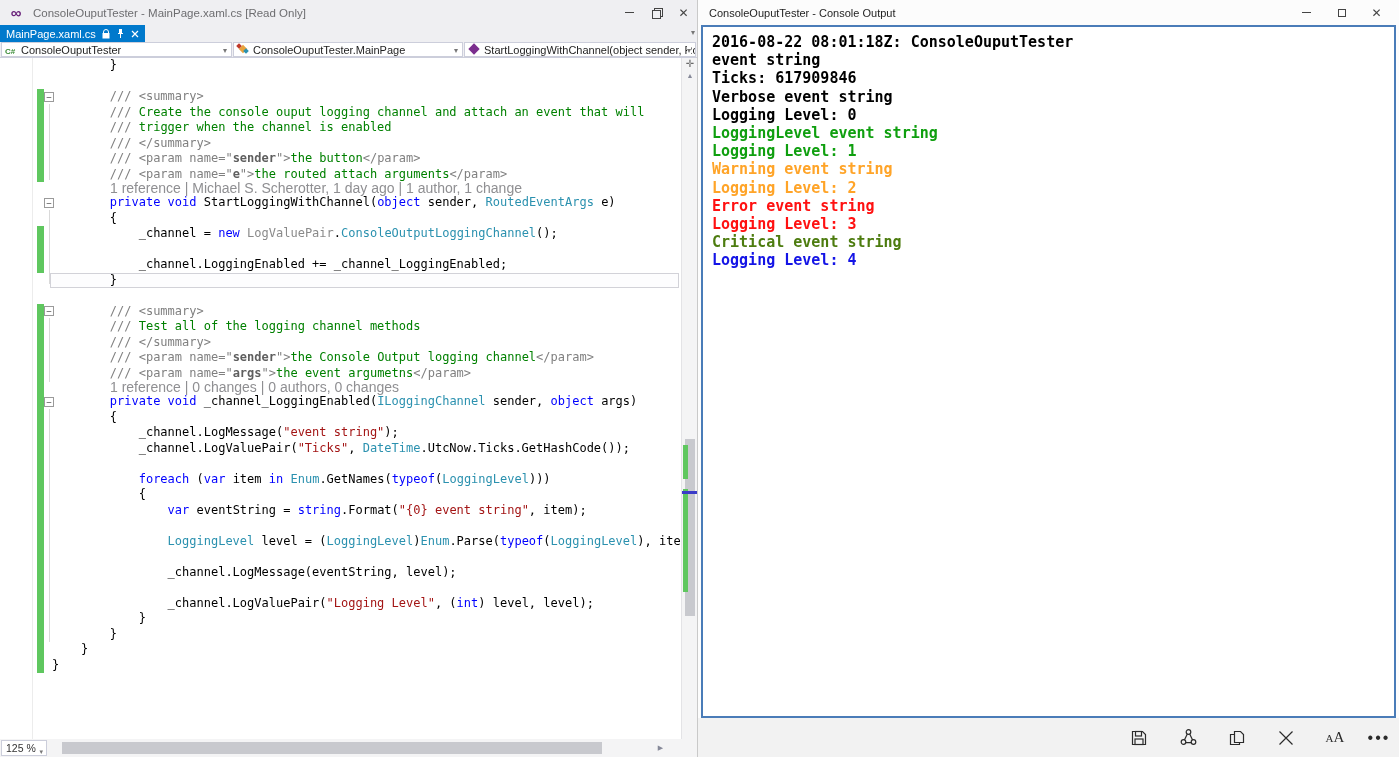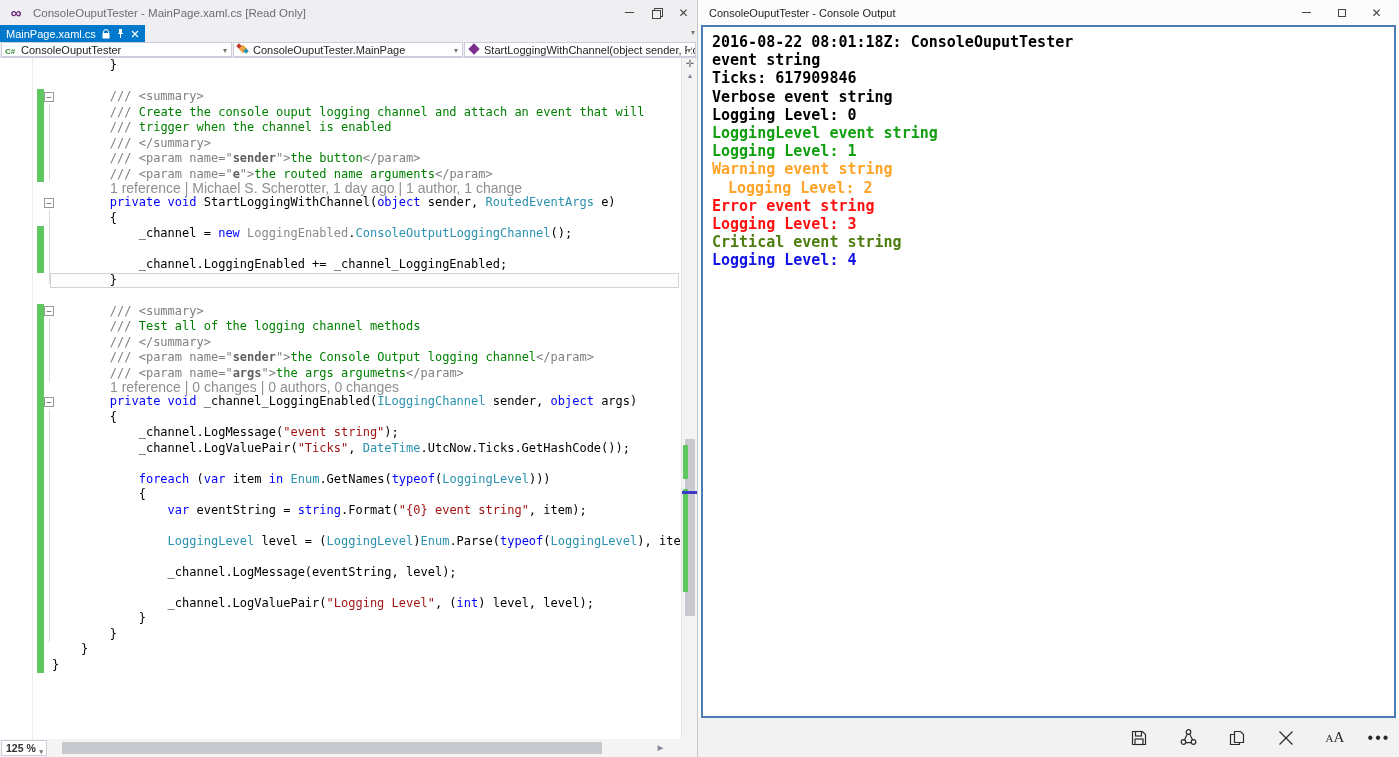--- a/index.html
+++ b/index.html
@@ -63,21 +63,21 @@
     border-left:1px solid #E3E3E6; }
   .sbarrow { position:absolute; left:0; width:16px; height:13px; color:#868999; font-size:7px;
     text-align:center; line-height:13px; }
   #vsplit { position:absolute; left:0; top:0; width:16px; height:12px; color:#6A6A6A; font-size:10px;
     line-height:12px; text-align:center; }
   #vthumb { position:absolute; left:3px; top:381px; width:10px; height:177px; background:#C8C9CE; }
   .mapmark { position:absolute; left:1px; width:5px; background:#5FC75F; }
   #caretmark { position:absolute; left:0; top:433px; width:16px; height:3px; background:#3B3BC8; }
 
   
-  #hscrollrow { position:absolute; left:0; top:739px; width:699px; height:18px; background:#F4F4F5;font-weight:bold; }
+  #hscrollrow { position:absolute; left:0; top:739px; width:699px; height:18px; background:#F4F4F5; }
   #zoombox { position:absolute; left:1px; top:1px; width:46px; height:16px; background:#fff;
     border:1px solid #CCCEDB; font-size:10.5px; color:#333; line-height:14px; padding-left:4px; }
   #zoombox .carat { position:absolute; right:3px; top:4px; font-size:7px; color:#777; }
   #htrack { position:absolute; left:48px; top:1px; width:620px; height:16px; background:#F4F4F5; }
   #hthumb { position:absolute; left:14px; top:2px; width:540px; height:12px; background:#C8C9CE; }
   .harrow { position:absolute; top:1px; width:13px; height:16px; color:#868999; font-size:7px;
     text-align:center; line-height:16px; }
 
   #pane-divider { position:absolute; left:697px; top:0; width:1px; height:757px; background:#C9C9C9; }
 
@@ -172,34 +172,34 @@
     <div class="vguide" style="top:260px; height:64px;"></div>
     <div class="vguide" style="top:351px; height:233px;"></div>
     <div>
         <div class="cl"><span class="ct"><span class="tk-p">        }</span></span></div>
         <div class="cl"><span class="ct"></span></div>
         <div class="cl"><span class="chg"></span><span class="fold">−</span><span class="ct"><span class="tk-g">        /// &lt;summary&gt;</span></span></div>
         <div class="cl"><span class="chg"></span><span class="ct"><span class="tk-g">        /// </span><span class="tk-c">Create the console ouput logging channel and attach an event that will</span></span></div>
         <div class="cl"><span class="chg"></span><span class="ct"><span class="tk-g">        /// </span><span class="tk-c">trigger when the channel is enabled</span></span></div>
         <div class="cl"><span class="chg"></span><span class="ct"><span class="tk-g">        /// &lt;/summary&gt;</span></span></div>
         <div class="cl"><span class="chg"></span><span class="ct"><span class="tk-g">        /// &lt;param name="</span><span class="tk-a">sender</span><span class="tk-g">"&gt;</span><span class="tk-c">the button</span><span class="tk-g">&lt;/param&gt;</span></span></div>
-        <div class="cl"><span class="chg"></span><span class="ct"><span class="tk-g">        /// &lt;param name="</span><span class="tk-a">e</span><span class="tk-g">"&gt;</span><span class="tk-c">the routed name arguments</span><span class="tk-g">&lt;/param&gt;</span></span></div>
+        <div class="cl"><span class="chg"></span><span class="ct"><span class="tk-g">        /// &lt;param name="</span><span class="tk-a">e</span><span class="tk-g">"&gt;</span><span class="tk-c">the routed attach arguments</span><span class="tk-g">&lt;/param&gt;</span></span></div>
         <div class="cl lens-line"><span class="ct">1 reference | Michael S. Scherotter, 1 day ago | 1 author, 1 change</span></div>
         <div class="cl"><span class="fold">−</span><span class="ct"><span class="tk-k">        private</span><span class="tk-p"> </span><span class="tk-k">void</span><span class="tk-p"> StartLoggingWithChannel(</span><span class="tk-k">object</span><span class="tk-p"> sender, </span><span class="tk-t">RoutedEventArgs</span><span class="tk-p"> e)</span></span></div>
         <div class="cl"><span class="ct"><span class="tk-p">        {</span></span></div>
-        <div class="cl"><span class="chg"></span><span class="ct"><span class="tk-p">            _channel = </span><span class="tk-k">new</span><span class="tk-p"> </span><span class="tk-f">LoggingEnabled</span><span class="tk-p">.</span><span class="tk-t">ConsoleOutputLoggingChannel</span><span class="tk-p">();</span></span></div>
+        <div class="cl"><span class="chg"></span><span class="ct"><span class="tk-p">            _channel = </span><span class="tk-k">new</span><span class="tk-p"> </span><span class="tk-f">LogValuePair</span><span class="tk-p">.</span><span class="tk-t">ConsoleOutputLoggingChannel</span><span class="tk-p">();</span></span></div>
         <div class="cl"><span class="chg"></span><span class="ct"></span></div>
         <div class="cl"><span class="chg"></span><span class="ct"><span class="tk-p">            _channel.LoggingEnabled += _channel_LoggingEnabled;</span></span></div>
         <div class="cl hl"><span class="hlbox"></span><span class="ct"><span class="tk-p">        }</span></span></div>
         <div class="cl"><span class="ct"></span></div>
         <div class="cl"><span class="chg"></span><span class="fold">−</span><span class="ct"><span class="tk-g">        /// &lt;summary&gt;</span></span></div>
         <div class="cl"><span class="chg"></span><span class="ct"><span class="tk-g">        /// </span><span class="tk-c">Test all of the logging channel methods</span></span></div>
         <div class="cl"><span class="chg"></span><span class="ct"><span class="tk-g">        /// &lt;/summary&gt;</span></span></div>
         <div class="cl"><span class="chg"></span><span class="ct"><span class="tk-g">        /// &lt;param name="</span><span class="tk-a">sender</span><span class="tk-g">"&gt;</span><span class="tk-c">the Console Output logging channel</span><span class="tk-g">&lt;/param&gt;</span></span></div>
-        <div class="cl"><span class="chg"></span><span class="ct"><span class="tk-g">        /// &lt;param name="</span><span class="tk-a">args</span><span class="tk-g">"&gt;</span><span class="tk-c">the args argumetns</span><span class="tk-g">&lt;/param&gt;</span></span></div>
+        <div class="cl"><span class="chg"></span><span class="ct"><span class="tk-g">        /// &lt;param name="</span><span class="tk-a">args</span><span class="tk-g">"&gt;</span><span class="tk-c">the event argumetns</span><span class="tk-g">&lt;/param&gt;</span></span></div>
         <div class="cl lens-line"><span class="chg"></span><span class="ct">1 reference | 0 changes | 0 authors, 0 changes</span></div>
         <div class="cl"><span class="chg"></span><span class="fold">−</span><span class="ct"><span class="tk-k">        private</span><span class="tk-p"> </span><span class="tk-k">void</span><span class="tk-p"> _channel_LoggingEnabled(</span><span class="tk-t">ILoggingChannel</span><span class="tk-p"> sender, </span><span class="tk-k">object</span><span class="tk-p"> args)</span></span></div>
         <div class="cl"><span class="chg"></span><span class="ct"><span class="tk-p">        {</span></span></div>
         <div class="cl"><span class="chg"></span><span class="ct"><span class="tk-p">            _channel.LogMessage(</span><span class="tk-s">"event string"</span><span class="tk-p">);</span></span></div>
         <div class="cl"><span class="chg"></span><span class="ct"><span class="tk-p">            _channel.LogValuePair(</span><span class="tk-s">"Ticks"</span><span class="tk-p">, </span><span class="tk-t">DateTime</span><span class="tk-p">.UtcNow.Ticks.GetHashCode());</span></span></div>
         <div class="cl"><span class="chg"></span><span class="ct"></span></div>
         <div class="cl"><span class="chg"></span><span class="ct"><span class="tk-k">            foreach</span><span class="tk-p"> (</span><span class="tk-k">var</span><span class="tk-p"> item </span><span class="tk-k">in</span><span class="tk-p"> </span><span class="tk-t">Enum</span><span class="tk-p">.GetNames(</span><span class="tk-k">typeof</span><span class="tk-p">(</span><span class="tk-t">LoggingLevel</span><span class="tk-p">)))</span></span></div>
         <div class="cl"><span class="chg"></span><span class="ct"><span class="tk-p">            {</span></span></div>
         <div class="cl"><span class="chg"></span><span class="ct"><span class="tk-k">                var</span><span class="tk-p"> eventString = </span><span class="tk-k">string</span><span class="tk-p">.Format(</span><span class="tk-s">"{0} event string"</span><span class="tk-p">, item);</span></span></div>
         <div class="cl"><span class="chg"></span><span class="ct"></span></div>
@@ -259,21 +259,21 @@
   <div id="con-box">
     <div>
         <div class="conl" style="color: rgb(0, 0, 0);">2016-08-22 08:01:18Z: ConsoleOuputTester</div>
         <div class="conl" style="color: rgb(0, 0, 0);">event string</div>
         <div class="conl" style="color: rgb(0, 0, 0);">Ticks: 617909846</div>
         <div class="conl" style="color: rgb(0, 0, 0);">Verbose event string</div>
         <div class="conl" style="color: rgb(0, 0, 0);">Logging Level: 0</div>
         <div class="conl" style="color: rgb(15, 159, 15);">LoggingLevel event string</div>
         <div class="conl" style="color: rgb(15, 159, 15);">Logging Level: 1</div>
         <div class="conl" style="color: rgb(255, 164, 40);">Warning event string</div>
-        <div class="conl" style="color: rgb(255, 164, 40); margin-left: 16px;">Logging Level: 2</div>
+        <div class="conl" style="color: rgb(255, 164, 40);">Logging Level: 2</div>
         <div class="conl" style="color: rgb(255, 17, 17);">Error event string</div>
         <div class="conl" style="color: rgb(255, 17, 17);">Logging Level: 3</div>
         <div class="conl" style="color: #4d7c0f;">Critical event string</div>
         <div class="conl" style="color: rgb(20, 20, 230);">Logging Level: 4</div>
       </div>
   </div>
 
   <div id="con-bottombar">
     <div class="appbar-btn" style="left:421px;">
       <svg width="18" height="18" viewBox="0 0 18 18" fill="none" stroke="#2B2B2B" stroke-width="1.2">

